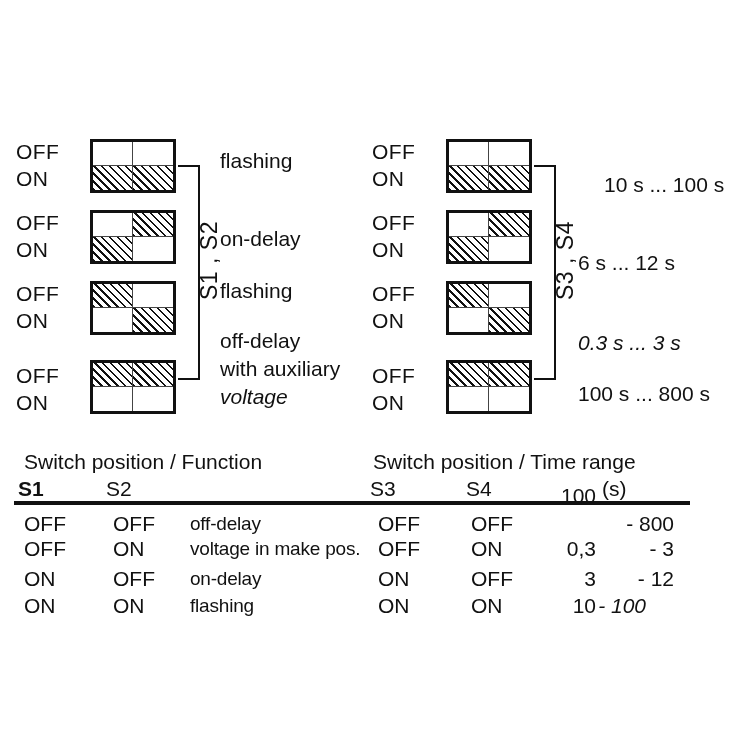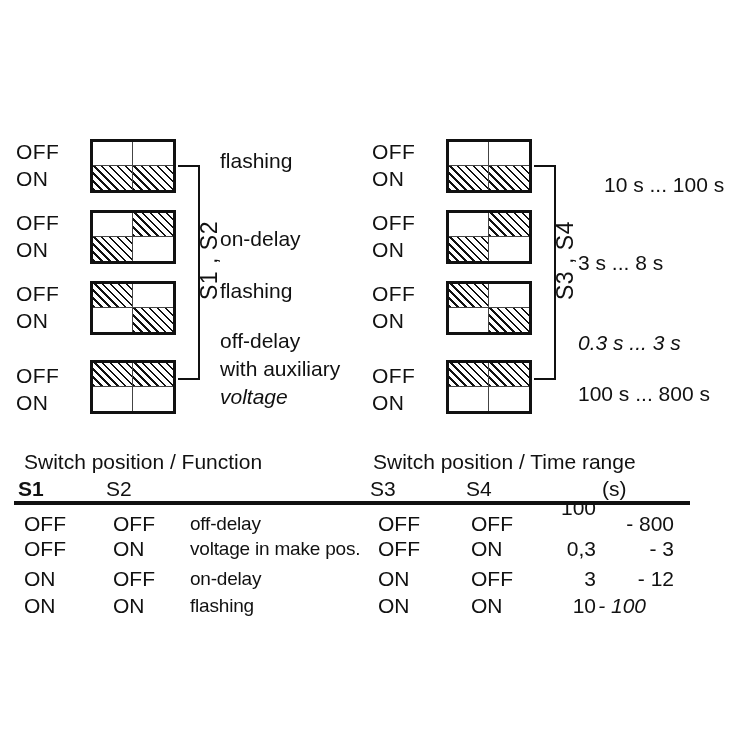--- a/index.html
+++ b/index.html
@@ -245,41 +245,41 @@
       <div class="sw-cell"></div>
       <div class="sw-cell"></div>
     </div>
   </div>
 </div>
 
 <div class="bracket" style="left:534px; top:165px; width:22px; height:215px;"></div>
 <div class="bracket-label" style="left:552px; top:300px;">S3 , S4</div>
 
 <div class="side-text" style="left:578px; top:172px;margin-left:26px;">10 s ... 100 s</div>
-<div class="side-text" style="left:578px; top:250px;">3 s ... 8 s</div>
+<div class="side-text" style="left:578px; top:250px;">6 s ... 12 s</div>
 <div class="side-text" style="left:578px; top:330px;font-style:italic;">0.3 s ... 3 s</div>
 <div class="side-text" style="left:578px; top:381px;">100 s ... 800 s</div>
 
 <div class="tbl-head-title" style="left:24px; top:450px;">Switch position / Function</div>
 <div class="tbl-head-sub" style="left:18px; top:477px;font-weight:bold;">S1</div>
 <div class="tbl-head-sub" style="left:106px; top:477px;">S2</div>
 
 <div class="tbl-head-title" style="left:373px; top:450px;">Switch position / Time range</div>
 <div class="tbl-head-sub" style="left:370px; top:477px;">S3</div>
 <div class="tbl-head-sub" style="left:466px; top:477px;">S4</div>
 <div class="tbl-head-sub" style="left:602px; top:477px;">(s)</div>
 
 <div class="tbl-rule" style="left:14px; top:501px; width:676px;"></div>
 
 <div class="tbl-cell" style="left:24px;  top:512px;">OFF</div>
 <div class="tbl-cell" style="left:113px; top:512px;">OFF</div>
 <div class="tbl-cell cond" style="left:190px; top:513px;">off-delay</div>
 <div class="tbl-cell" style="left:378px; top:512px;">OFF</div>
 <div class="tbl-cell" style="left:471px; top:512px;">OFF</div>
-<div class="tbl-cell right" style="left:500px; top:496px; width:96px;">100</div>
+<div class="tbl-cell right" style="left:500px; top:484px; width:96px;">100</div>
 <div class="tbl-cell right" style="left:596px; top:512px; width:78px;">- 800</div>
 
 <div class="tbl-cell" style="left:24px;  top:537px;">OFF</div>
 <div class="tbl-cell" style="left:113px; top:537px;">ON</div>
 <div class="tbl-cell cond" style="left:190px; top:538px;">voltage in make pos.</div>
 <div class="tbl-cell" style="left:378px; top:537px;">OFF</div>
 <div class="tbl-cell" style="left:471px; top:537px;">ON</div>
 <div class="tbl-cell right" style="left:500px; top:537px; width:96px;">0,3</div>
 <div class="tbl-cell right" style="left:596px; top:537px; width:78px;">-    3</div>
 

